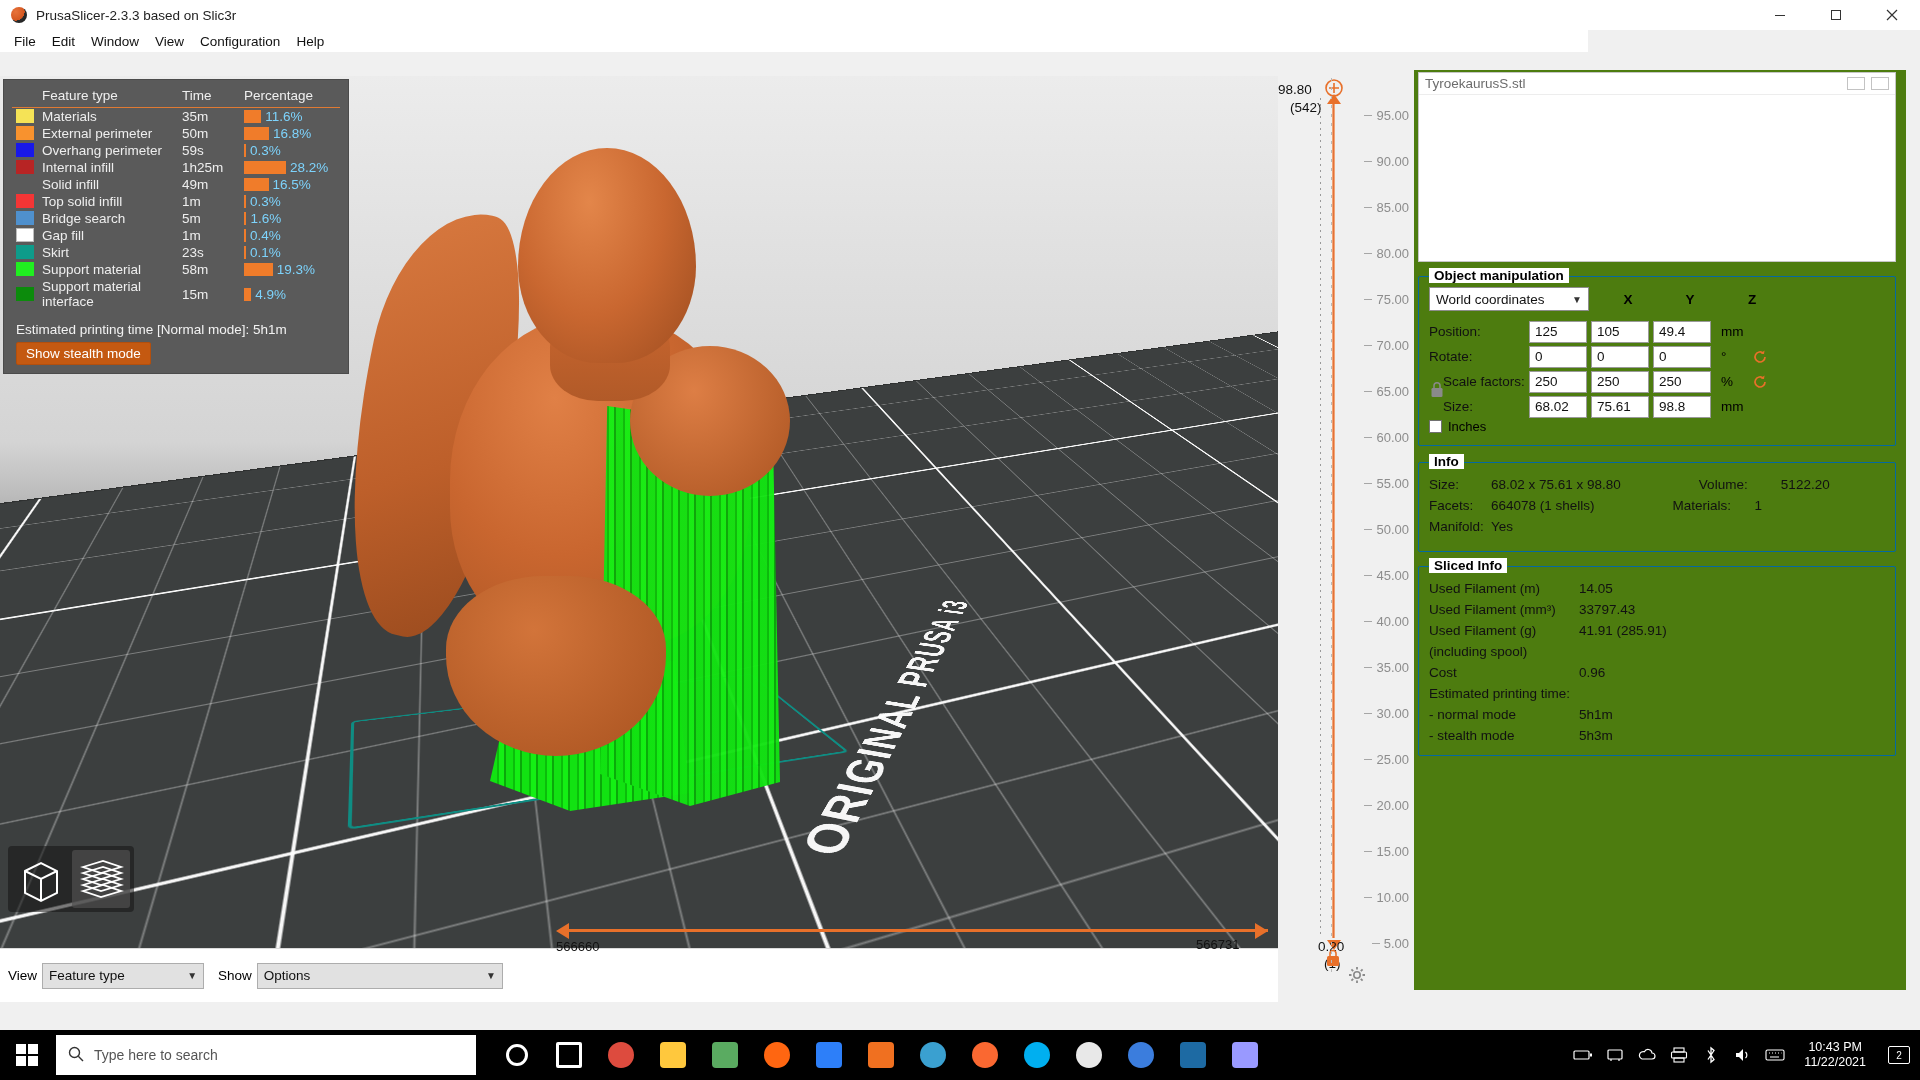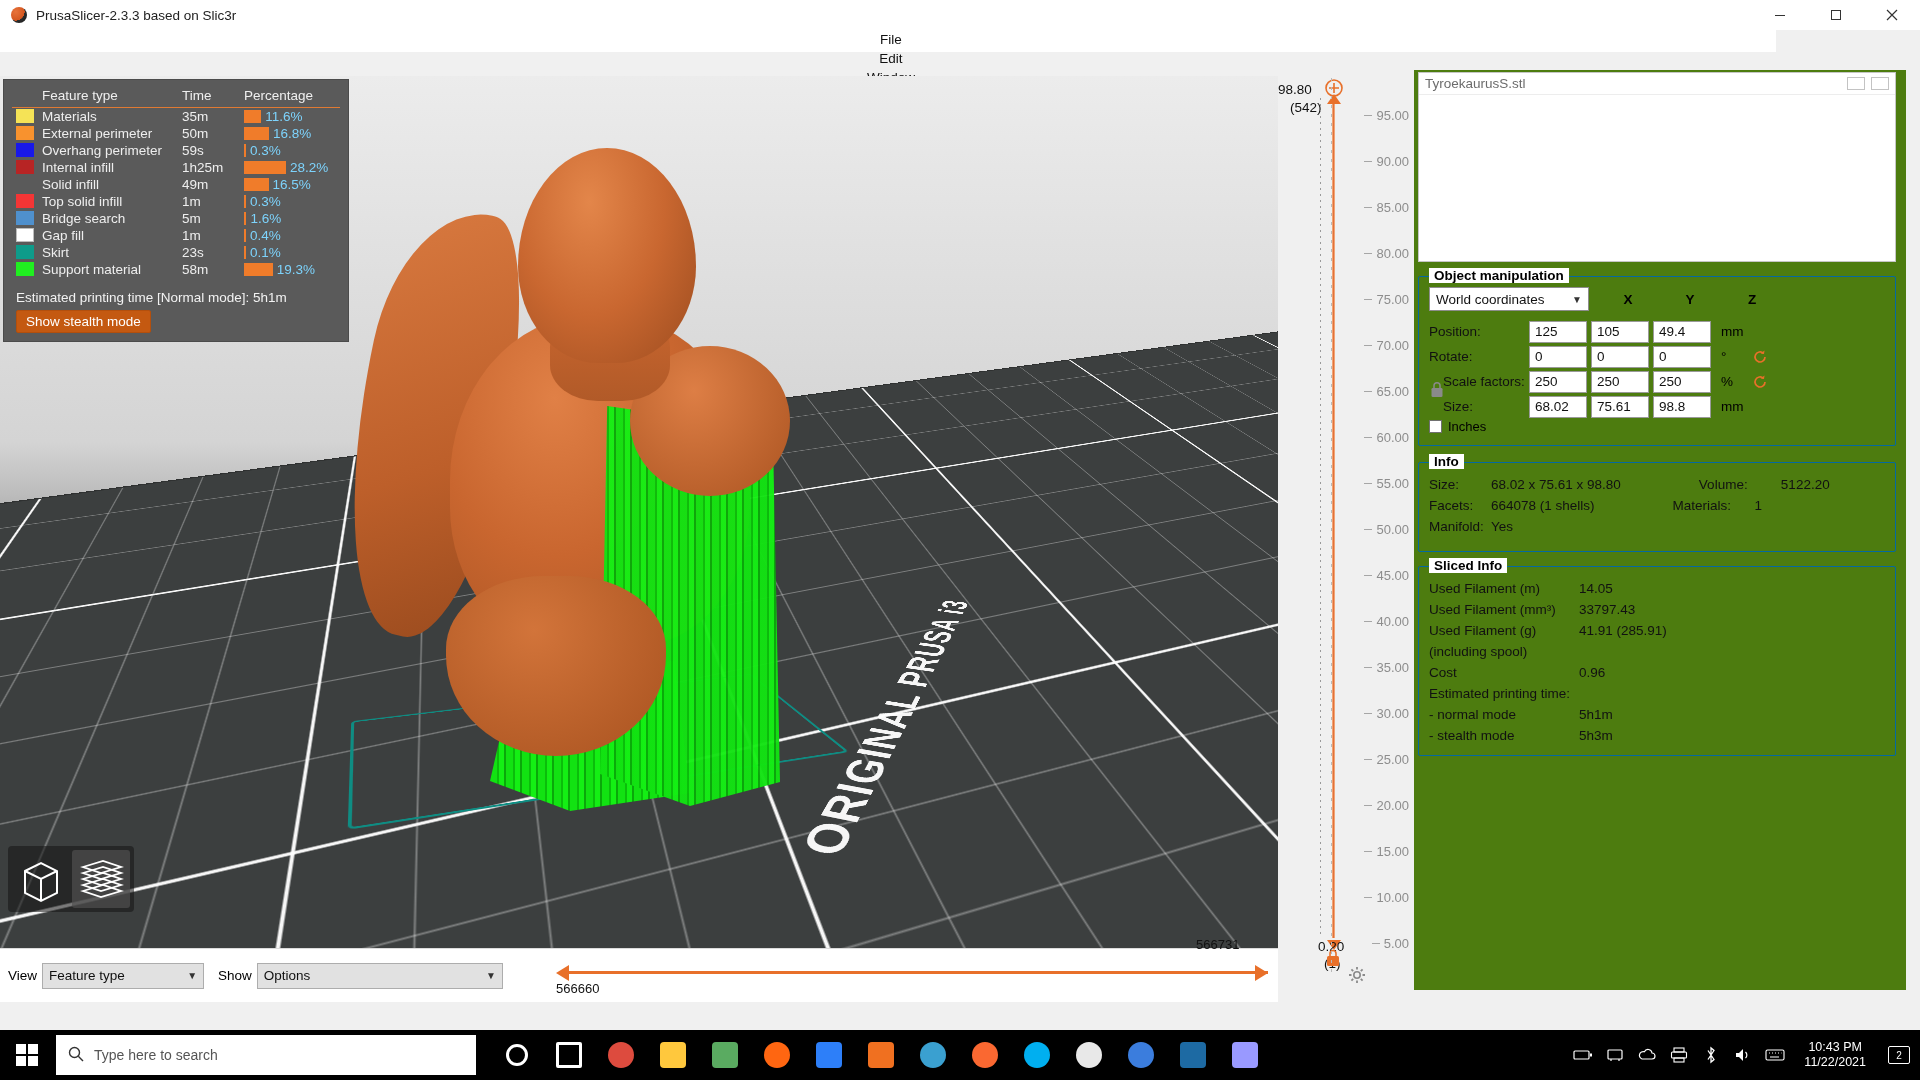--- a/index.html
+++ b/index.html
@@ -27,22 +27,22 @@
   .titlebar .tb-title { font-size:13.5px; color:#222; }
   .win-btns { margin-left:auto; display:flex; height:30px; }
   .win-btn {
     width:56px; height:30px; display:flex; align-items:center; justify-content:center;
     color:#333;
   }
   .win-btn svg { display:block; }
 
   
   .menubar {
-    position:absolute; left:0; top:30px; width:1776px; height:22px;
-    background:#ffffff; display:flex; align-items:center; padding-left:6px;flex-direction:column;
+    position:absolute; left:0; top:30px; width:1588px; height:22px;
+    background:#ffffff; display:flex; align-items:center; padding-left:6px;
   }
   .menubar .mi { padding:2px 8px; font-size:13.5px; color:#111; }
 
   
   .tabbar {
     position:absolute; left:0; top:52px; width:1920px; height:24px;
     background:#ffffff; display:flex; align-items:flex-end;
     border-bottom:1px solid #d2d2d2;
   }
   .tab {
@@ -187,21 +187,21 @@
   .bb-label { font-size:13.5px; margin-right:5px; }
   .combo {
     height:26px; background:#e1e1e1; border:1px solid #adadad;
     display:flex; align-items:center; padding:0 6px; font-size:13.5px;
     position:relative; color:#111;
   }
   .combo .chev { margin-left:auto; padding-left:10px; color:#333; font-size:10px; }
   .combo.view { width:162px; }
   .combo.show { width:246px; }
   
-  .hslider { position:absolute; left:556px; top:957px; width:712px; height:34px; }
+  .hslider { position:absolute; left:556px; top:915px; width:712px; height:34px; }
   .hslider .track {
     position:absolute; left:12px; right:0; top:14px; height:3px; background:#e8702a;
   }
   .hslider .left-handle {
     position:absolute; left:0; top:8px; width:0; height:0;
     border-top:8px solid transparent; border-bottom:8px solid transparent;
     border-right:13px solid #e8702a;
   }
   .hslider .right-handle {
     position:absolute; right:0; top:8px; width:0; height:0;
@@ -520,20 +520,26 @@
             <td class="c-sw"><span class="sw" style="background: rgb(14, 155, 138);"></span></td>
             <td>Skirt</td>
             <td class="c-time">23s</td>
             <td class="c-pct"><span class="pbar" style="width: 2px;"></span><span class="pval">0.1%</span></td>
           </tr>
           <tr>
             <td class="c-sw"><span class="sw" style="background: rgb(32, 239, 32);"></span></td>
             <td>Support material</td>
             <td class="c-time">58m</td>
             <td class="c-pct"><span class="pbar" style="width: 28.7447px;"></span><span class="pval">19.3%</span></td>
+          </tr>
+          <tr>
+            <td class="c-sw"><span class="sw" style="background: rgb(12, 139, 12);"></span></td>
+            <td>Support material interface</td>
+            <td class="c-time">15m</td>
+            <td class="c-pct"><span class="pbar" style="width: 7.29787px;"></span><span class="pval">4.9%</span></td>
           </tr>
         </tbody>
     </table>
     <div class="est">Estimated printing time [Normal mode]:  5h1m</div>
     <div class="stealth-btn">Show stealth mode</div>
   </div>
 
   <div class="bottombar">
     <span class="bb-label">View</span>
     <div class="combo view">

